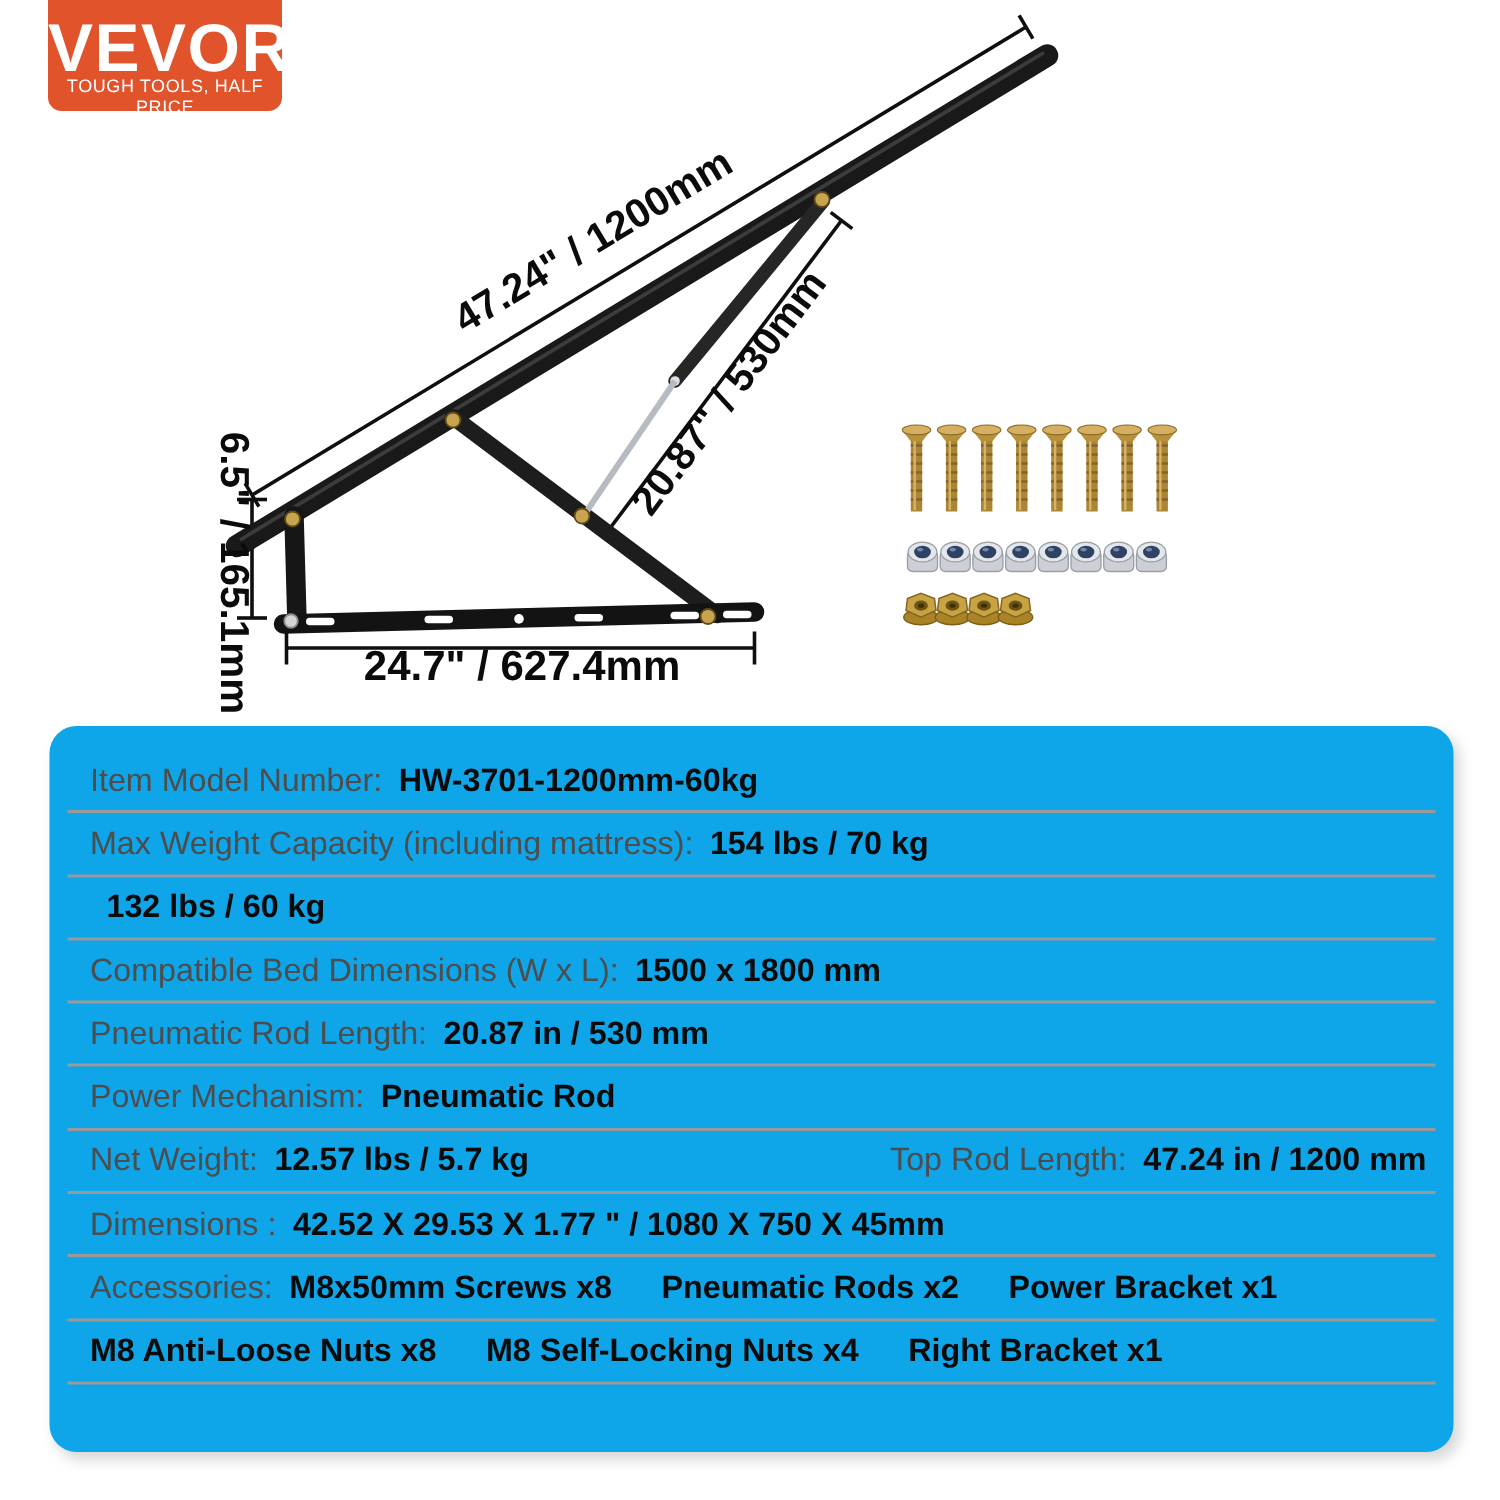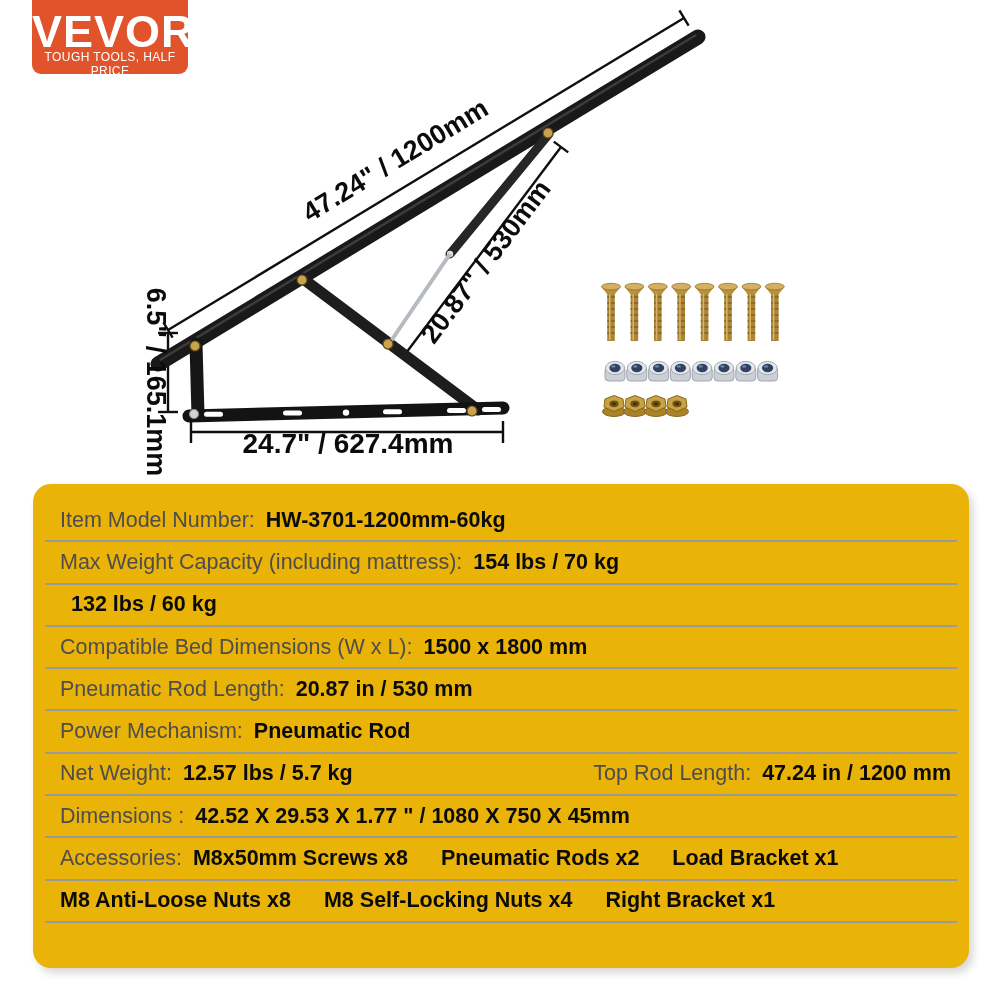--- a/index.html
+++ b/index.html
@@ -11,21 +11,21 @@
   .logo .word{position:absolute;left:0;right:0;top:4px;font-size:45px;font-weight:700;
               letter-spacing:1px;line-height:46px;}
   .logo .reg{font-size:13px;font-weight:700;vertical-align:super;letter-spacing:0;position:relative;top:-14px;left:1px;}
   .logo .tagline{position:absolute;left:0;right:0;top:50px;font-size:12px;font-weight:400;letter-spacing:.4px;}
 
   
   .diagram{position:absolute;left:0;top:0;width:1000px;height:480px;}
   .dim-label{font-family:"Liberation Sans",sans-serif;font-weight:700;fill:#0b0b0b;}
 
   
-  .spec-card{position:absolute;left:33px;top:484px;width:936px;height:484px;background:#eab308;
+  .spec-card{position:absolute;left:33px;top:484px;width:936px;height:484px;background:#0ea5e9;
              border-radius:18px;box-shadow:4px 5px 9px rgba(0,0,0,0.16);box-sizing:border-box;
              padding:16px 12px 0 12px;}
   .row{height:40.3px;display:flex;align-items:center;border-bottom:2px solid #9a9a9a;
        padding:0 4px 0 15px;font-size:21.5px;white-space:nowrap;}
   .row .lbl{color:#4d4d4d;font-weight:400;}
   .row .val{color:#0b0b0b;font-weight:700;margin-left:11px;}
   .row .pair2{margin-left:auto;display:flex;align-items:center;padding-right:2px;}
   .row .item{color:#0b0b0b;font-weight:700;margin-left:11px;margin-right:22px;}
   .row .item:last-child{margin-right:0;}
 </style>
@@ -190,21 +190,21 @@
 
   <div class="row">
     <span class="lbl">Dimensions :</span>
     <span class="val">42.52 X 29.53 X 1.77 " / 1080 X 750 X 45mm</span>
   </div>
 
   <div class="row">
     <span class="lbl">Accessories:</span>
     <span class="item">M8x50mm Screws x8</span>
     <span class="item">Pneumatic Rods x2</span>
-    <span class="item">Load Bracket x1</span>
+    <span class="item">Power Bracket x1</span>
   </div>
 
   <div class="row">
     <span class="item" style="margin-left:0">M8 Anti-Loose Nuts x8</span>
     <span class="item">M8 Self-Locking Nuts x4</span>
     <span class="item">Right Bracket x1</span>
   </div>
 
 </div>
 

